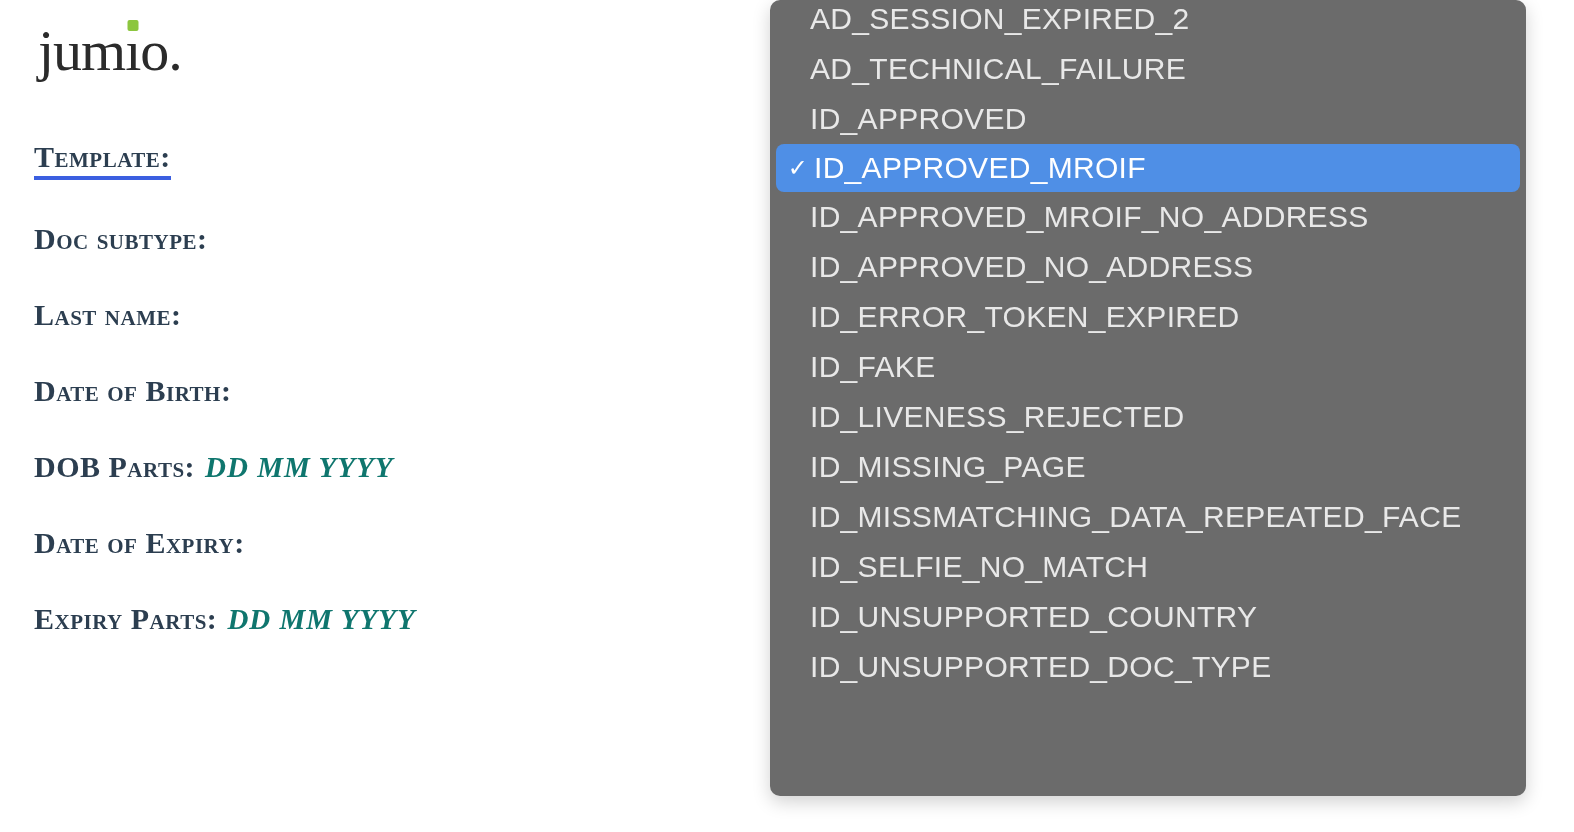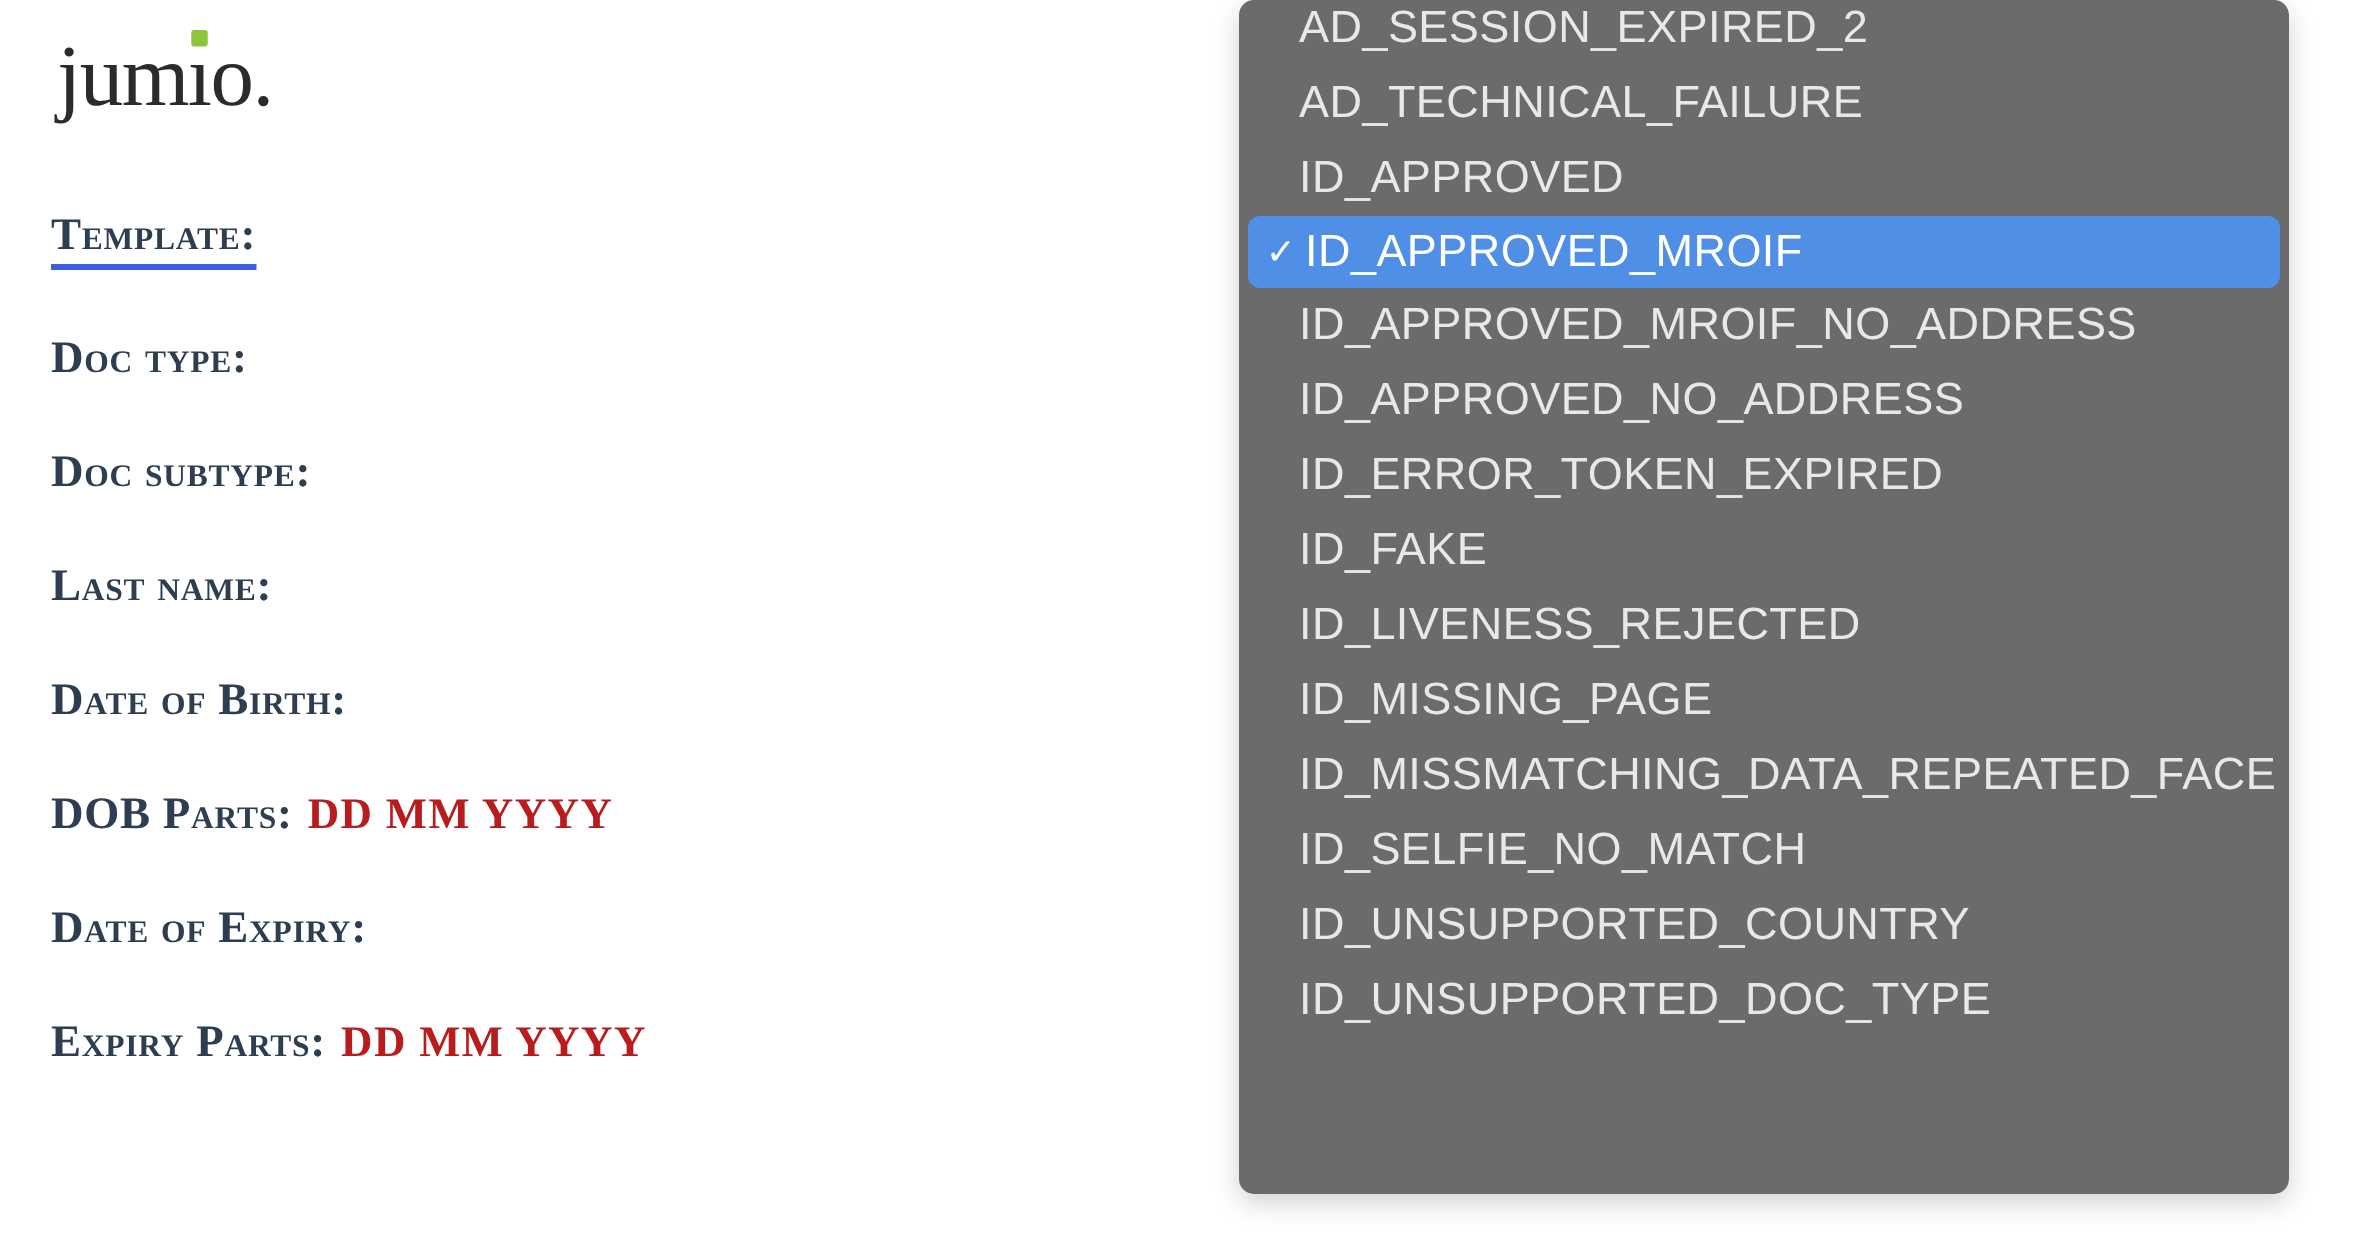--- a/index.html
+++ b/index.html
@@ -54,33 +54,34 @@
   }
   .row .label { white-space: nowrap; }
   .row.template .label {
     border-bottom: 4px solid #3b5fe0;
     padding-bottom: 2px;
     display: inline-block;
   }
   .hint {
     margin-left: 10px;
     font-family: Georgia, "Times New Roman", serif;
+    font-style: italic;
     font-variant: normal;
     font-weight: 700;
-    color: #b91c1c;
+    color: #0f766e;
     letter-spacing: 1px;
     font-size: 29px;
   }
 
   
   .dropdown {
     position: absolute;
     right: 48px;
     top: 0;
-    width: 700px;
+    width: 756px;
     height: 796px;
     background: #6b6b6b;
     border-radius: 10px;
     padding-top: 0;
     overflow: hidden;
     box-shadow: 0 6px 18px rgba(0,0,0,0.18);
   }
   .dropdown .item {
     display: flex;
     align-items: center;
@@ -116,23 +117,20 @@
 
 <div class="page">
 
   <div class="logo">
     <span>jum</span><span class="dotless-i">ı</span><span>o</span><span class="period">.</span>
   </div>
 
   <div class="form">
     <div class="row template">
       <span class="label">Template:</span>
-    </div>
-    <div class="row">
-      <span class="label">Doc type:</span>
     </div>
     <div class="row">
       <span class="label">Doc subtype:</span>
     </div>
     <div class="row">
       <span class="label">Last name:</span>
     </div>
     <div class="row">
       <span class="label">Date of Birth:</span>
     </div>

